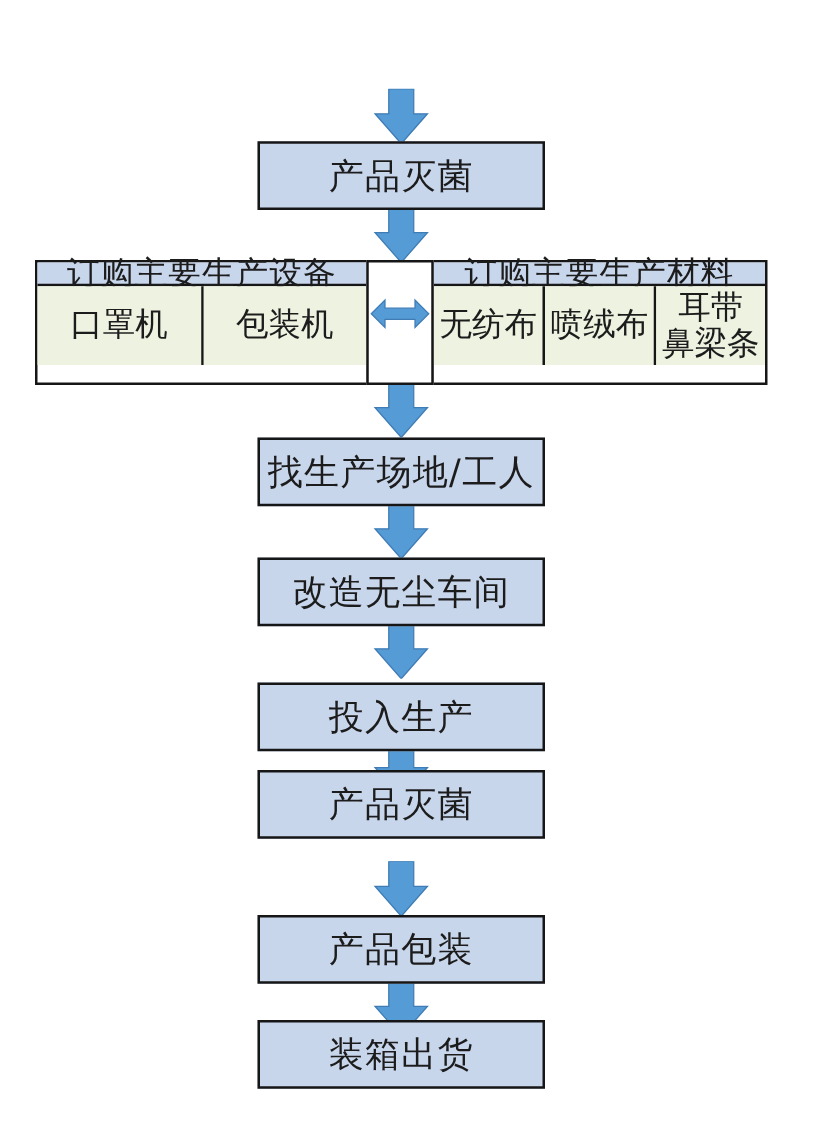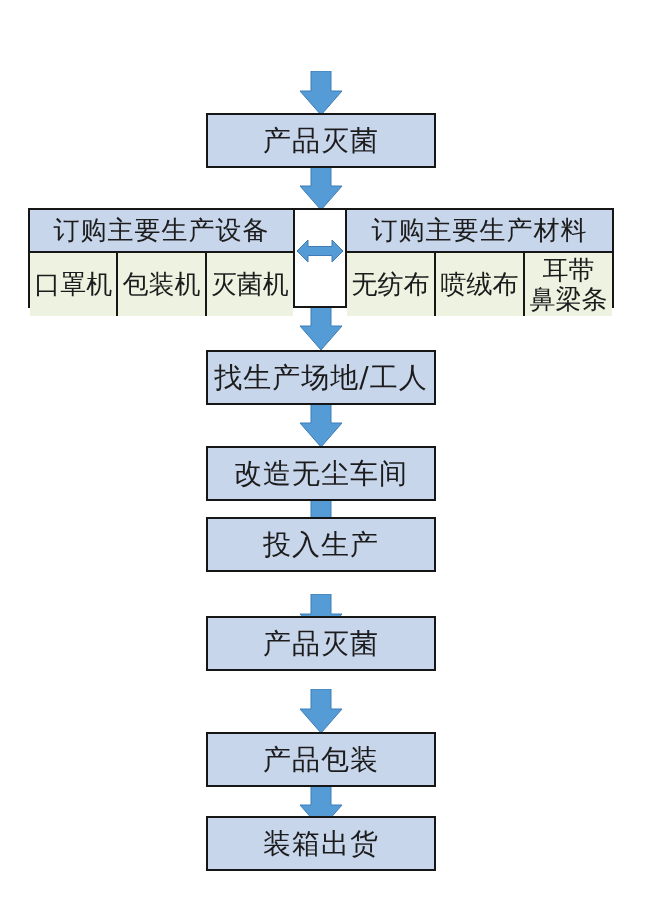--- a/index.html
+++ b/index.html
@@ -36,21 +36,21 @@
   .group {
     position: absolute;
     top: 208px;
     height: 100px;
     border: 2px solid var(--box-border, #161616);
     box-sizing: border-box;
   }
   .group-equipment { left: 28px;  width: 267px; }
   .group-materials { left: 345px; width: 269px; text-align: center; }
   .group-header {
-    height: 43px;
+    height: 19px;
     background: var(--box-fill, #c8d6ec);
     border-bottom: 2px solid var(--box-border, #161616);
     display: flex;
     align-items: center;
     justify-content: center;
     font-size: 26px;
     letter-spacing: 1px;
     box-sizing: border-box;
   }
   .group-cells { display: flex; height: 63px; }
@@ -115,39 +115,38 @@
 
   <div class="flow-box" style="top:113px">
       <span>产品灭菌</span>
     </div>
   <div class="flow-box" style="top:350px">
       <span>找生产场地/工人</span>
     </div>
   <div class="flow-box" style="top:446px">
       <span>改造无尘车间</span>
     </div>
-  <div class="flow-box" style="top:517px">
+  <div class="flow-box" style="top:546px">
       <span>投入生产</span>
     </div>
   <div class="flow-box" style="top:616px">
       <span>产品灭菌</span>
     </div>
   <div class="flow-box" style="top:732px">
       <span>产品包装</span>
     </div>
   <div class="flow-box" style="top:816px">
       <span>装箱出货</span>
     </div>
 
   <div class="group group-equipment">
     <div class="group-header">订购主要生产设备</div>
     <div class="group-cells">
       <div class="cell">口罩机</div>
       <div class="cell">包装机</div>
-      <div class="cell">灭菌机</div>
     </div>
   </div>
 
   <div class="group group-materials">
     <div class="group-header">订购主要生产材料</div>
     <div class="group-cells">
       <div class="cell">无纺布</div>
       <div class="cell">喷绒布</div>
       <div class="cell">
         <span>耳带</span>

